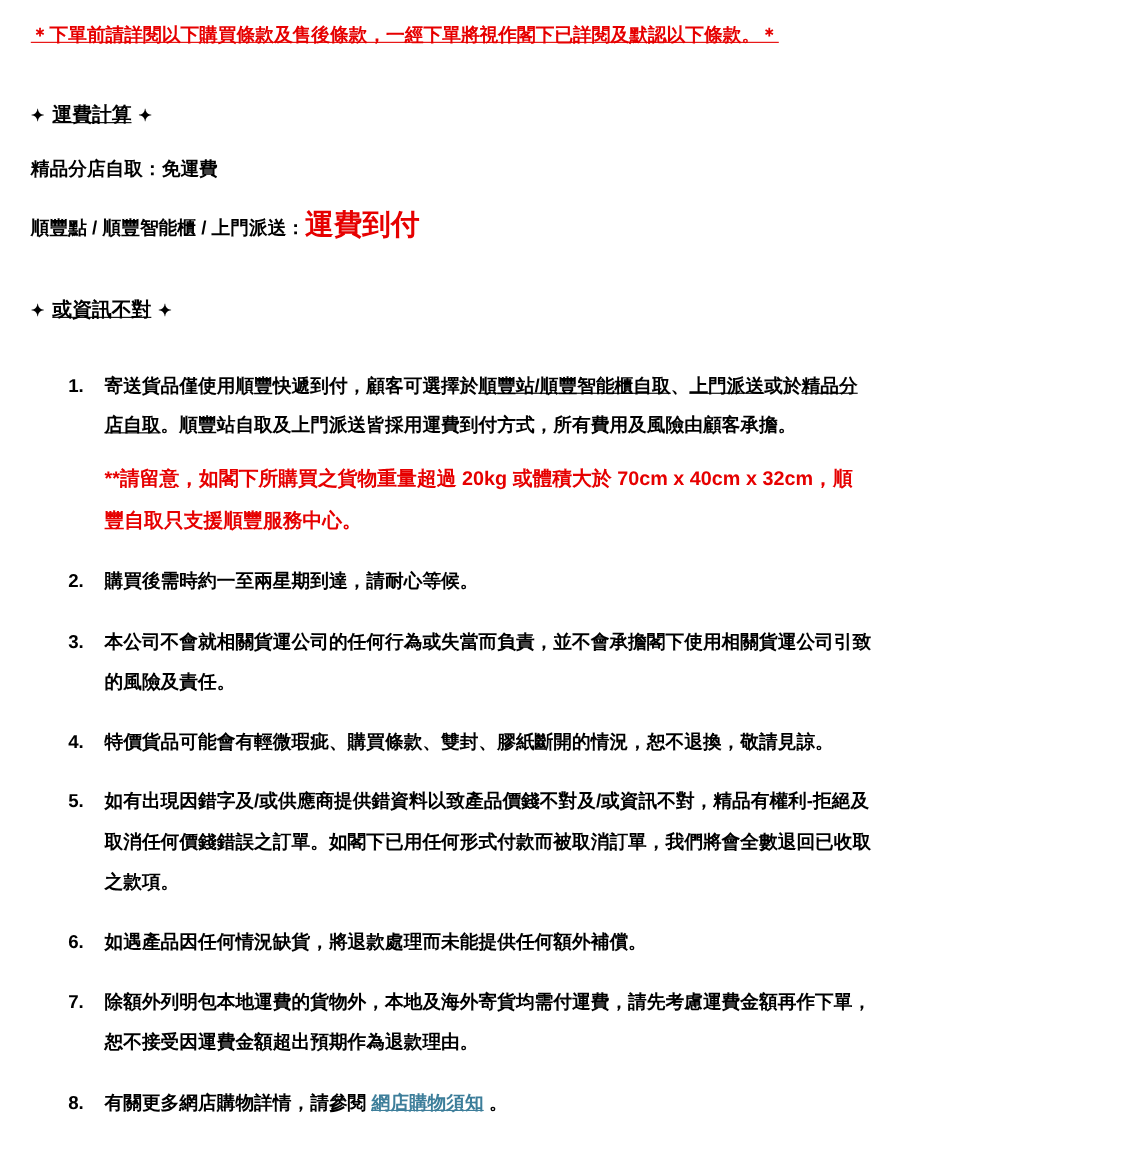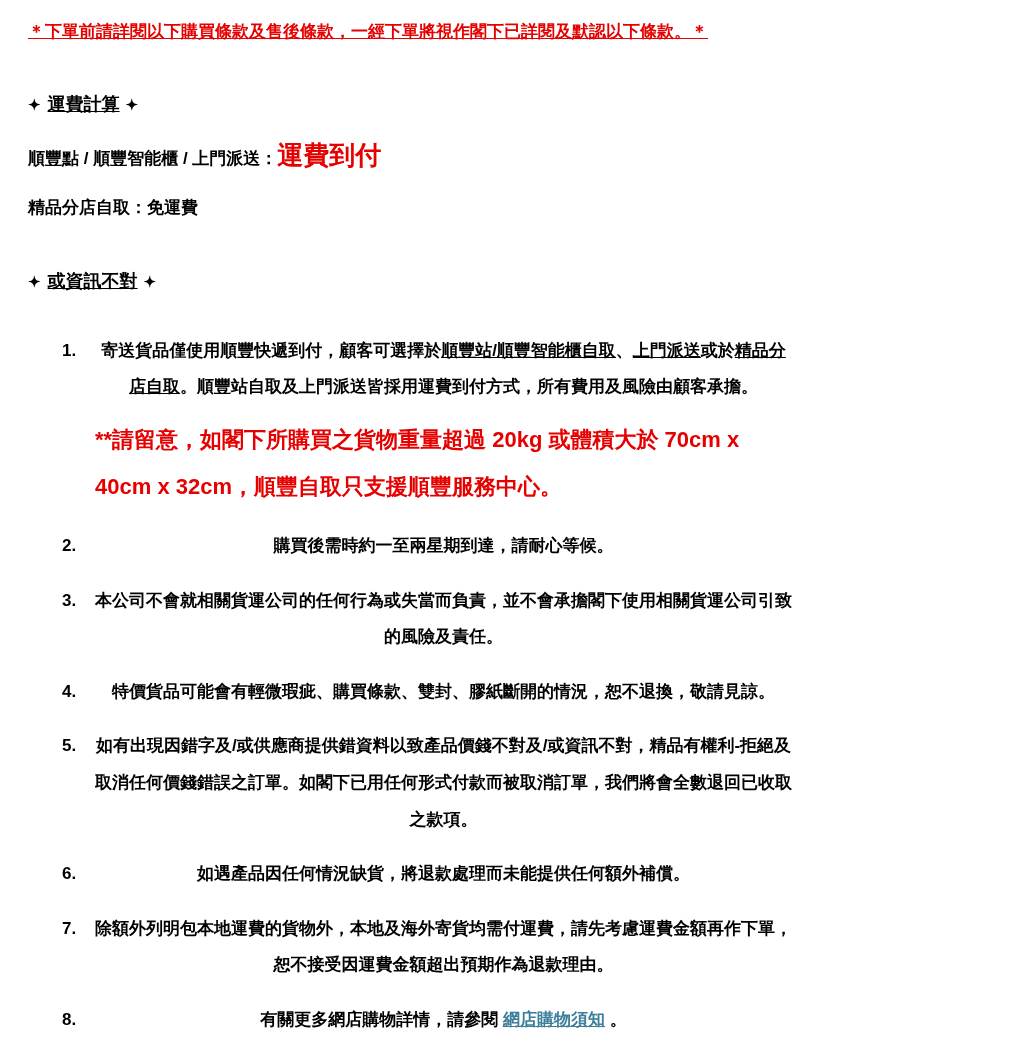--- a/index.html
+++ b/index.html
@@ -67,53 +67,52 @@
     line-height:2.15;
   }
   .term-body{
     flex:1 1 auto;
     min-width:0;
   }
   .term-text{
     margin:0;
     font-size:17px;
     line-height:2.15;
-    text-align:center;
   }
   .term-text .u{
     text-decoration:underline;
   }
   .red-note{
     margin:10px 0 0 0;
-    font-size:22px;
+    font-size:18px;
     line-height:2.15;
     color:var(--red);
   }
   a.term-link{
     color:var(--link);
     text-decoration:underline;
     cursor:pointer;
   }
 </style>
 </head>
 <body>
 
 <div class="page">
 
   <p class="top-notice">＊下單前請詳閱以下購買條款及售後條款，一經下單將視作閣下已詳閱及默認以下條款。＊</p>
 
   <h2 class="section-heading">
     <span class="star">✦</span><span class="heading-text">運費計算</span><span class="star">✦</span>
   </h2>
 
+  <p class="ship-line">精品分店自取：免運費</p>
+
   <p class="ship-line">
     <span>順豐點 / 順豐智能櫃 / 上門派送：</span><span class="big-red">運費到付</span>
   </p>
-
-  <p class="ship-line">精品分店自取：免運費</p>
 
   <h2 class="section-heading">
     <span class="star">✦</span><span class="heading-text">或資訊不對</span><span class="star">✦</span>
   </h2>
 
   <div class="terms-list" id="terms-list">
       <div class="term-item">
         <span class="term-num">1.</span>
         <div class="term-body">
           <p class="term-text"><span>寄送貨品僅使用順豐快遞到付，顧客可選擇於</span><span class="u">順豐站/順豐智能櫃自取</span><span>、</span><span class="u">上門派送</span><span>或於</span><span class="u">精品分店自取</span><span>。順豐站自取及上門派送皆採用運費到付方式，所有費用及風險由顧客承擔。</span></p>

